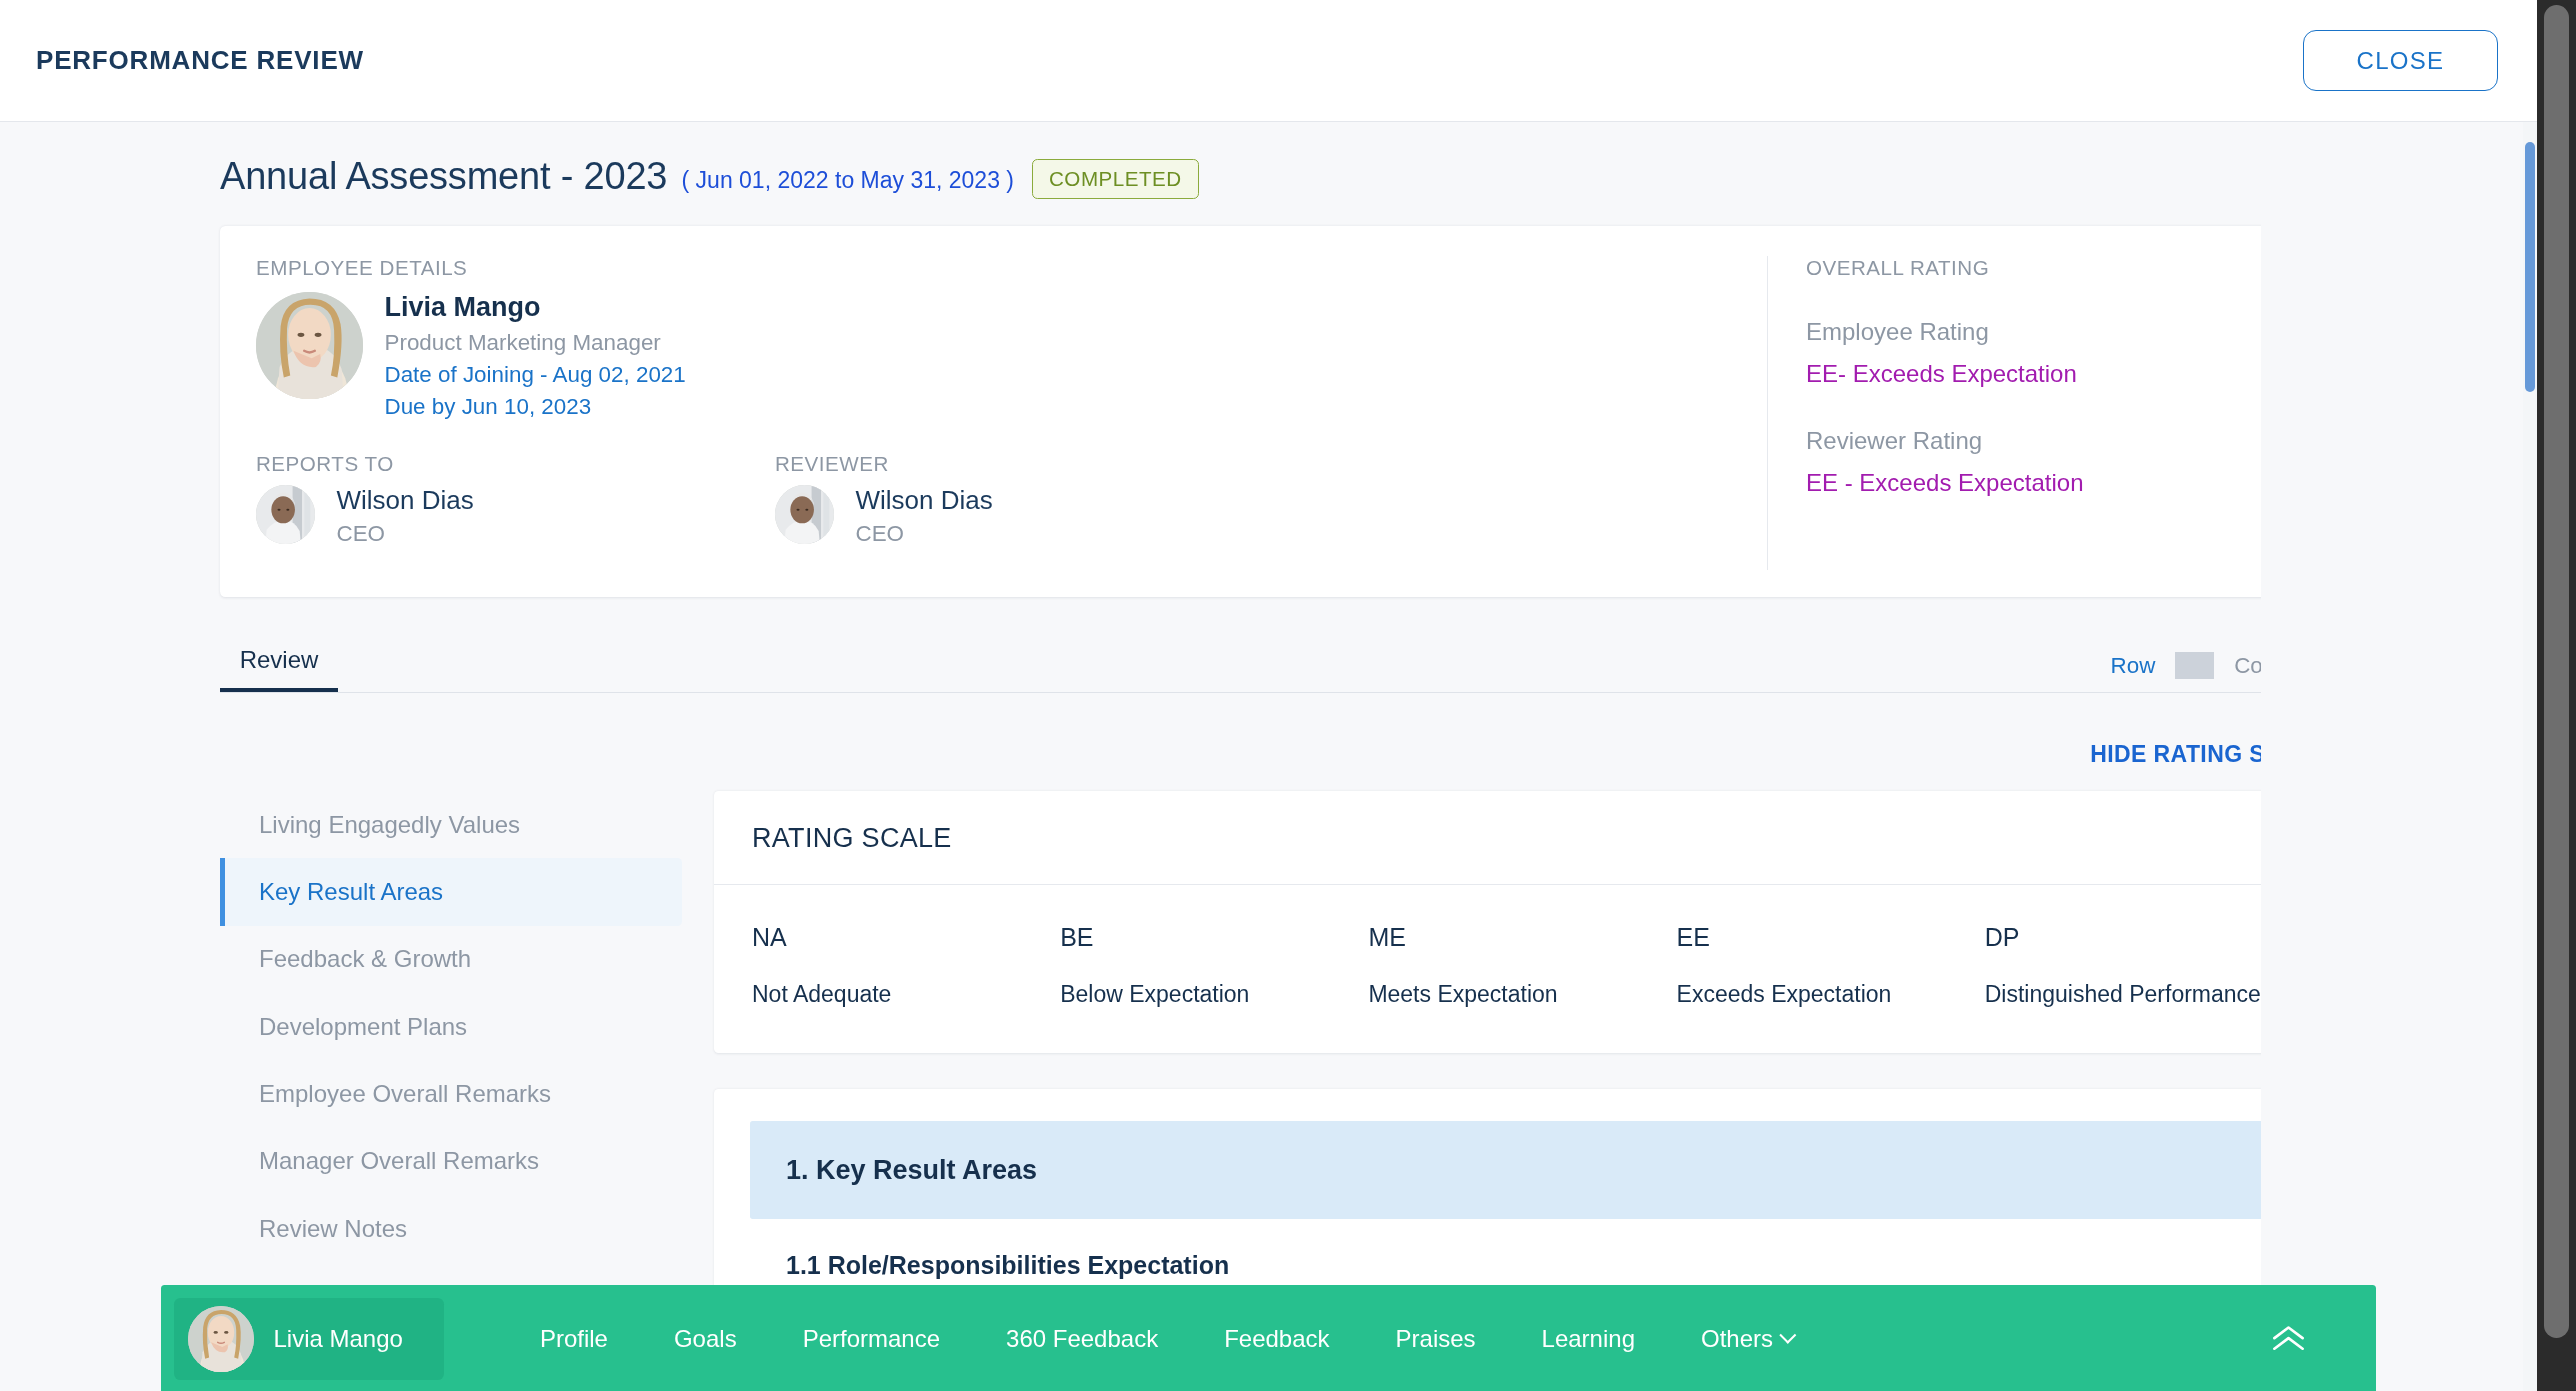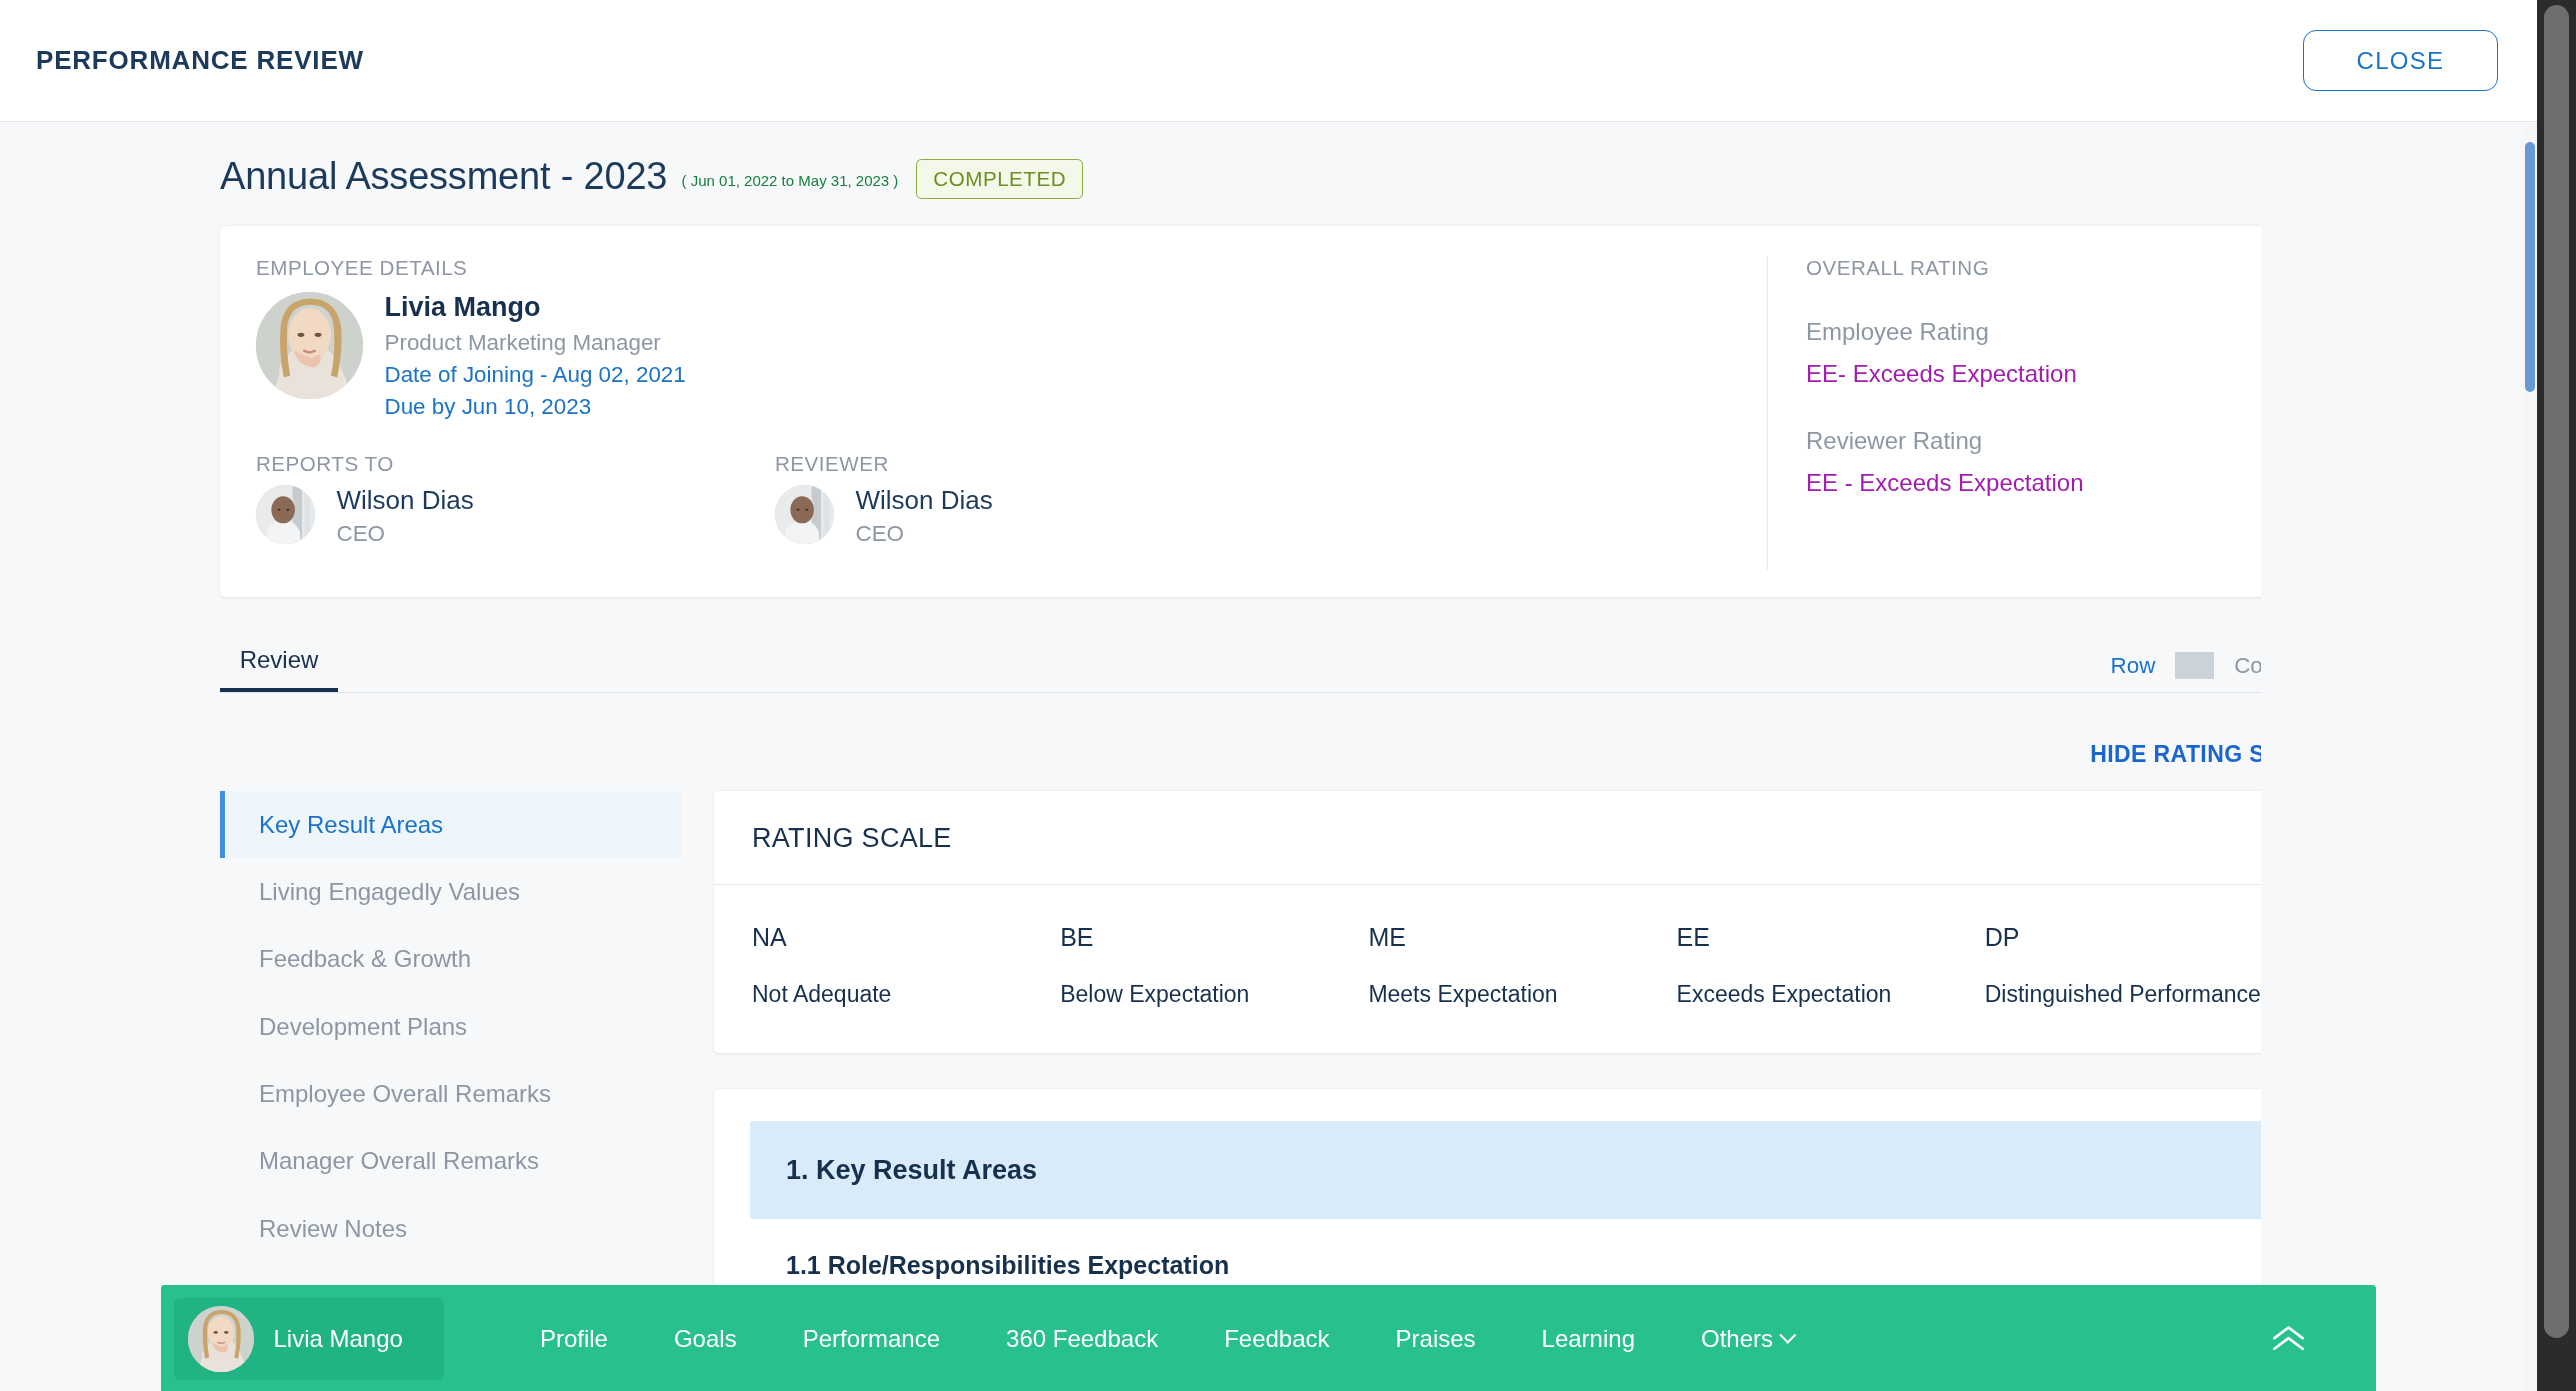--- a/index.html
+++ b/index.html
@@ -59,21 +59,21 @@
   .title-row {
     display: flex; align-items: center; gap: 0;
     padding-right: 5.4px;
     position: relative;
   }
   .assessment-title {
     font-size: 38px; font-weight: 400; color: #1b3a5c;
     letter-spacing: -0.2px;
   }
   .assessment-range {
-    font-size: 15px; color: #15803d; margin-left: 14.3px; margin-top: 8px;
+    font-size: 23px; color: #1d4ed8; margin-left: 14.3px; margin-top: 8px;
   }
   .status-badge {
     margin-left: 18px; margin-top: 5.4px;
     border: 0.9px solid #8bab3c; border-radius: 5.4px;
     background: #f4f8e8; color: #6d8f24;
     font-size: 20.6px; letter-spacing: 0.5px;
     padding: 6.3px 16px 7.2px;
   }
   .kebab-btn {
     position: absolute; right: 9px; top: 7.2px;
@@ -374,22 +374,22 @@
         </div>
       </div>
 
       <div class="hide-scale-row">
         <div class="hide-scale">HIDE RATING SCALE</div>
       </div>
 
       <div class="body-row">
 
         <div class="sidenav">
+          <div class="sidenav-item">Living Engagedly Values</div>
           <div class="sidenav-item active">Key Result Areas</div>
-          <div class="sidenav-item">Living Engagedly Values</div>
           <div class="sidenav-item">Feedback &amp; Growth</div>
           <div class="sidenav-item">Development Plans</div>
           <div class="sidenav-item">Employee Overall Remarks</div>
           <div class="sidenav-item">Manager Overall Remarks</div>
           <div class="sidenav-item">Review Notes</div>
         </div>
 
         <div class="panel-col">
 
           <div class="card">

